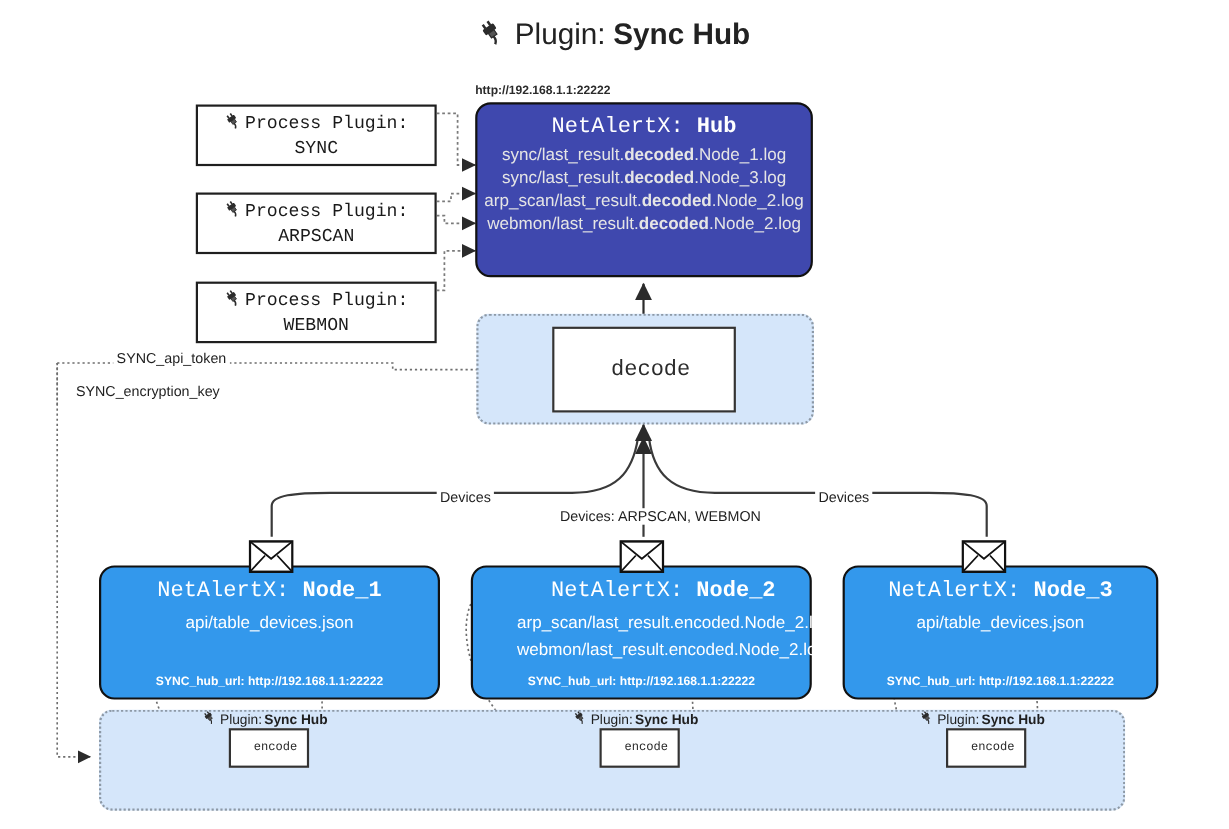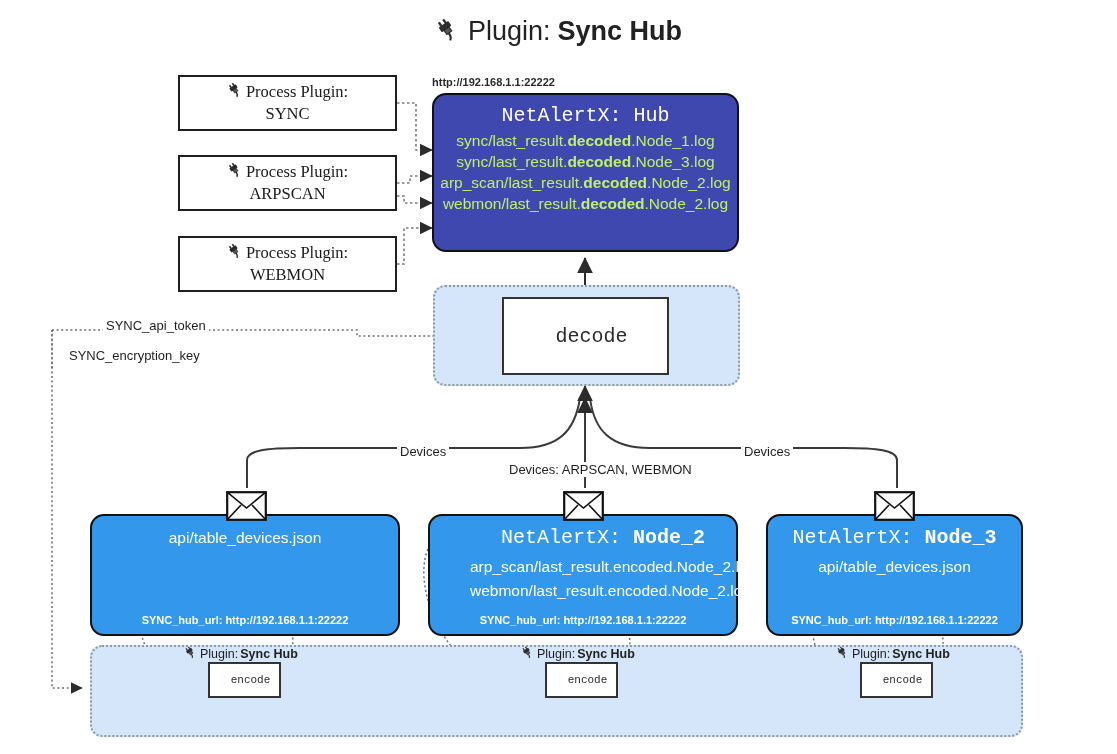--- a/index.html
+++ b/index.html
@@ -50,28 +50,29 @@
   }
   .title .t-strong { font-weight: bold; }
   .plug-ico { display: inline-block; line-height: 1; }
 
   
   .proc-box {
     width: 219px;
     height: 56px;
     border: 2px solid #1f1f1f;
     background: #ffffff;
-    font-family: Liberation Serif, serif;
+    font-family: Liberation Mono, monospace;
     font-size: 16.5px;
     color: #1a1a1a;
     display: flex;
     flex-direction: column;
     align-items: center;
     justify-content: center;
     line-height: 1.25;
+    margin-top: 20px;
   }
   .proc-line1 {
     display: flex;
     align-items: center;
     gap: 2px;
     white-space: nowrap;
   }
 
   
   .hub {
@@ -86,31 +87,31 @@
     padding-top: 9px;
     box-sizing: border-box;
   }
   .hub-title {
     font-family: "Liberation Mono", monospace;
     font-size: 20px;
     text-align: center;
     letter-spacing: 0px;
     margin-bottom: 5px;
   }
-  .hub-title b { font-weight: normal; margin-top: 43px; }
+  .hub-title b { font-weight: bold; margin-top: 43px; }
   .hub-lines {
     display: flex;
     flex-direction: column;
     gap: 3px;
     align-items: center;
   }
   .hub-line {
     font-size: 15.5px;
     white-space: nowrap;
-    color: #bef264;
+    color: #e5e5e5;
   }
   .hub-line b { font-weight: bold; }
   .hub-url {
     left: 432px;
     top: 76px;
     width: 307px;
     text-align: left;
     font-size: 11px;
     color: #2b2b2b;
     font-weight: bold;
@@ -168,21 +169,21 @@
     background: #3398ec;
     border: 2.5px solid #111111;
     border-radius: 14px;
     box-sizing: border-box;
     color: #ffffff;
     padding-top: 10px;
     text-align: center;
   }
   .nc1 { left: 90px; top: 514px; width: 310px; height: 122px; }
   .nc2 { left: 428px; top: 514px; width: 310px; height: 122px; padding-left: 40px; }
-  .nc3 { left: 766px; top: 514px; width: 257px; height: 122px; }
+  .nc3 { left: 766px; top: 514px; width: 287px; height: 122px; }
   .node-title {
     font-family: "Liberation Mono", monospace;
     font-size: 20px;
     margin-bottom: 6px;
   }
   .node-title b { font-weight: bold; }
   .node-line {
     font-size: 15.5px;
     line-height: 1.55;
     white-space: nowrap;
@@ -359,20 +360,24 @@
 
   <div class="node edge-label lbl-token">SYNC_api_token</div>
   <div class="node edge-label lbl-enckey">SYNC_encryption_key</div>
   <div class="node edge-label lbl-dev-l">Devices</div>
   <div class="node edge-label lbl-dev-r">Devices</div>
   <div class="node edge-label lbl-plugins">Devices: ARPSCAN, WEBMON</div>
 
   <div class="node lb-box bottom-wrap"></div>
 
   <div class="node node-card nc1">
+    <div class="node-title">
+      <span>NetAlertX:</span>
+      <b>Node_1</b>
+    </div>
     <div class="node-line">api/table_devices.json</div>
     <div class="node-url">SYNC_hub_url: http://192.168.1.1:22222</div>
   </div>
 
   <div class="node node-card nc2">
     <div class="node-title">
       <span>NetAlertX:</span>
       <b>Node_2</b>
     </div>
     <div class="node-line">arp_scan/last_result.encoded.Node_2.log</div>

